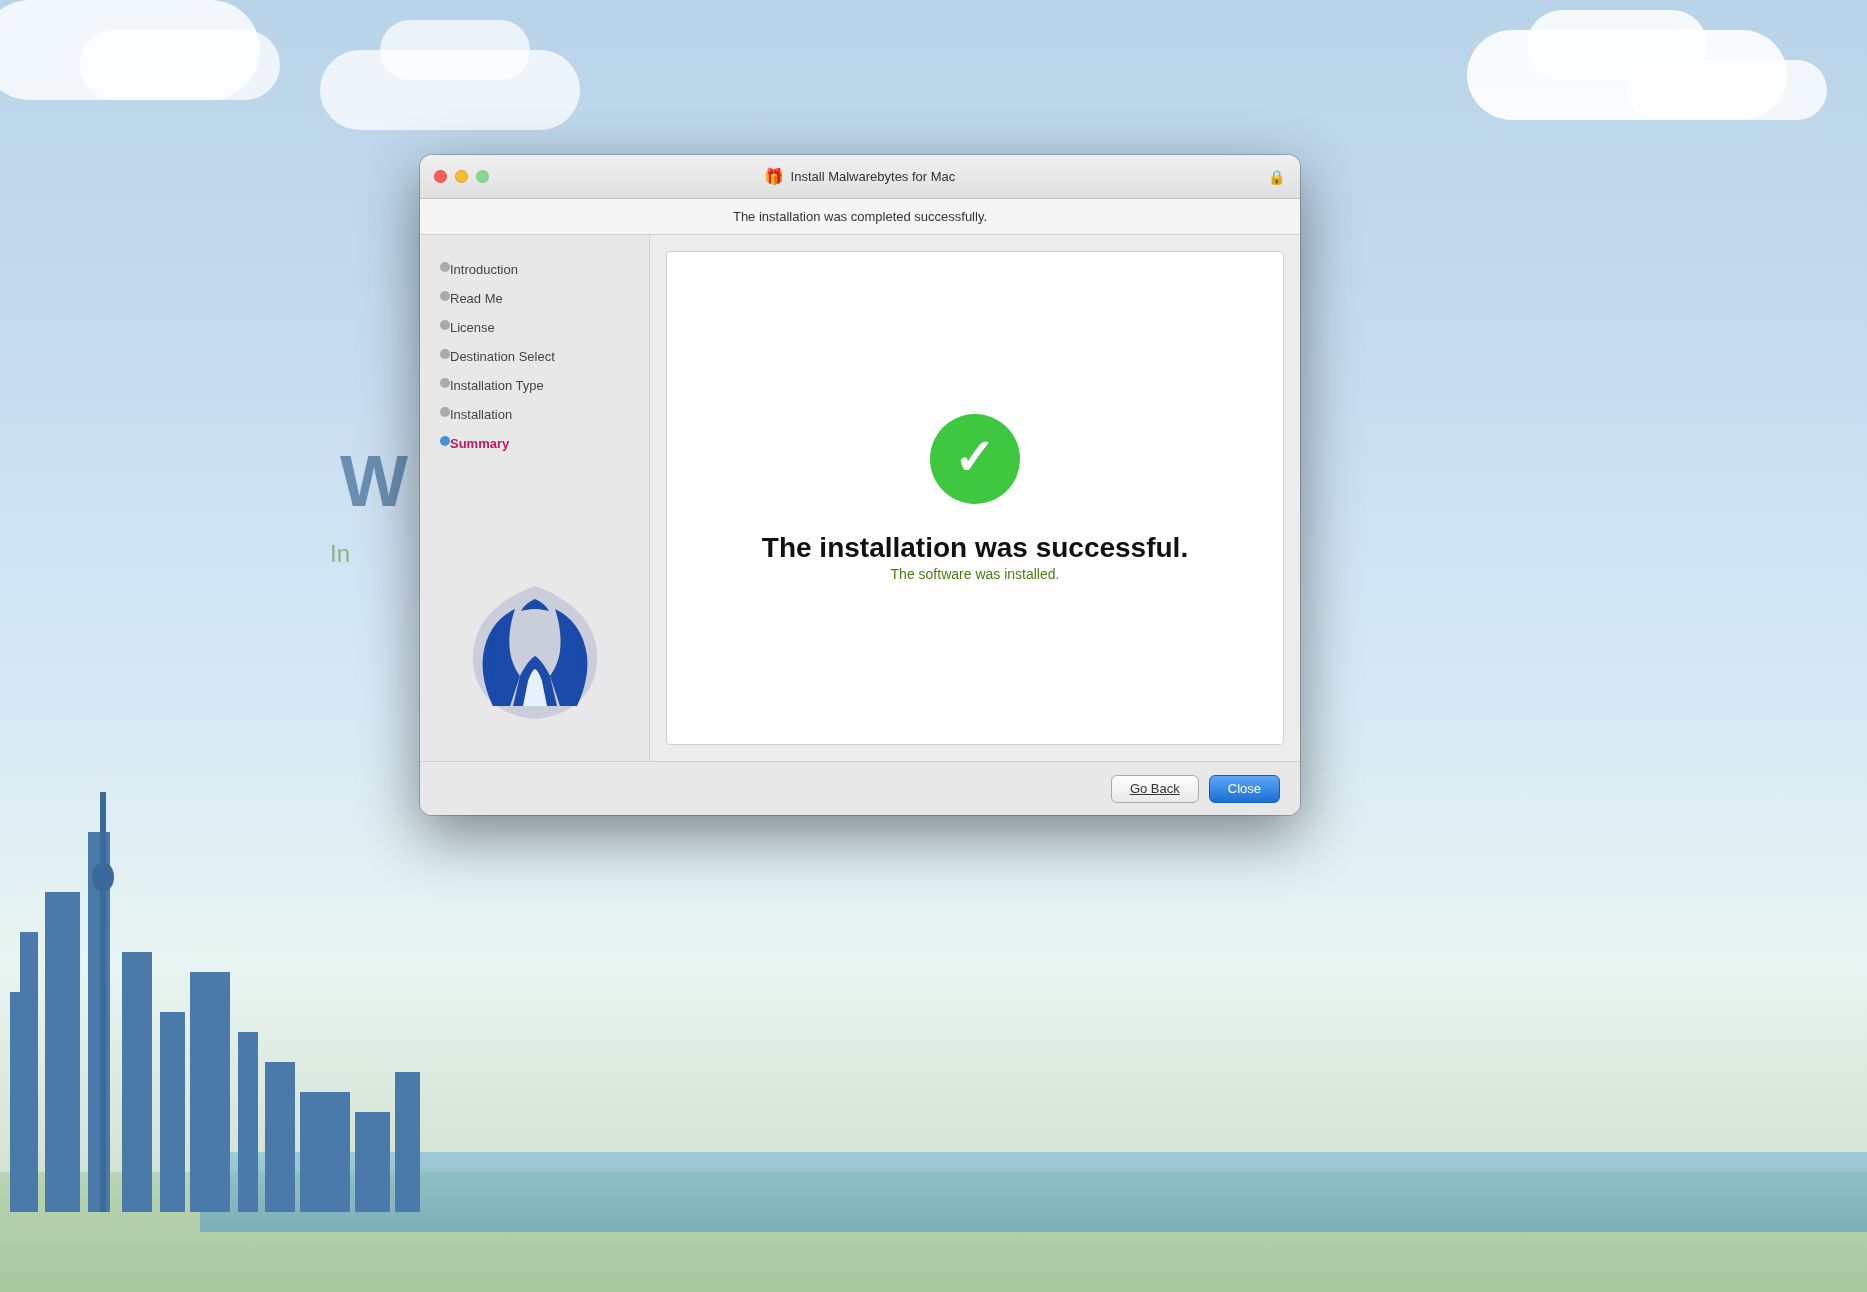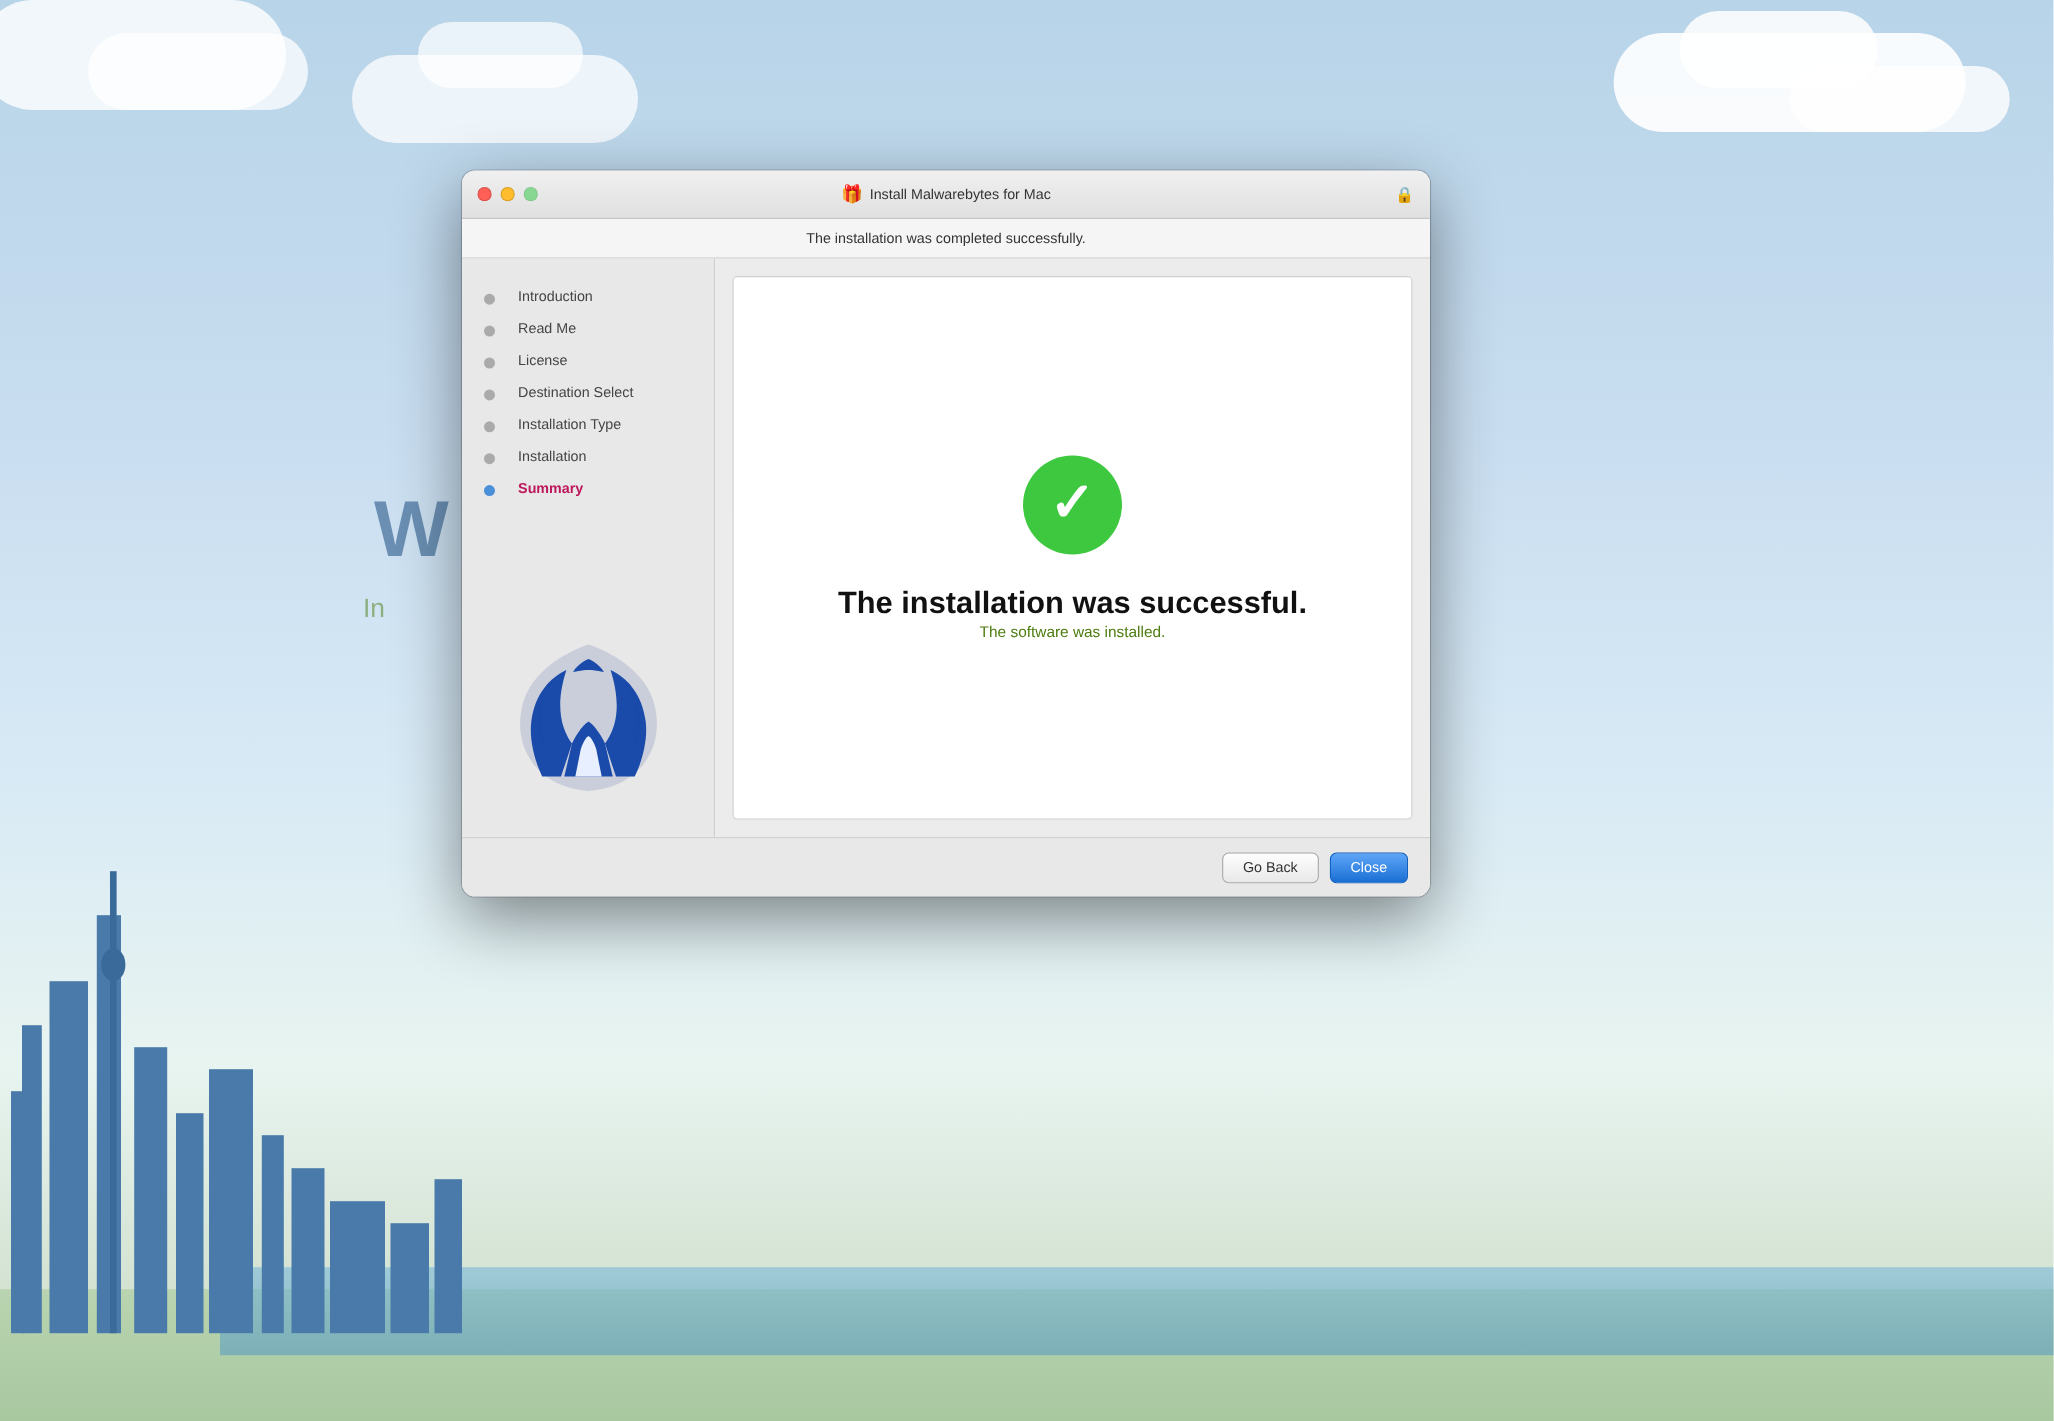--- a/index.html
+++ b/index.html
@@ -143,22 +143,22 @@
       flex-direction: column;
       flex-shrink: 0;
     }
 
     .sidebar-steps {
       flex: 1;
     }
 
     .sidebar-step {
       display: flex;
-      align-items: flex-end;
-      gap: 21px;
+      align-items: flex-start;
+      gap: 0;
       padding: 7px 20px;
       font-size: 13px;
       color: #444;
       cursor: pointer;
     }
 
     .step-dot {
       width: 10px;
       height: 10px;
       border-radius: 50%;
@@ -257,20 +257,21 @@
       font-size: 13px;
       font-weight: 500;
       cursor: pointer;
       border: 1px solid transparent;
     }
 
     .btn-secondary {
       background: linear-gradient(180deg, #fefefe 0%, #e8e8e8 100%);
       border-color: #aaa;
       color: #333;
+      text-decoration: underline;
     }
 
     .btn-primary {
       background: linear-gradient(180deg, #5ea6f8 0%, #1a6fd4 100%);
       border-color: #1060c0;
       color: white;
     }
 
     
     .cloud-group {

